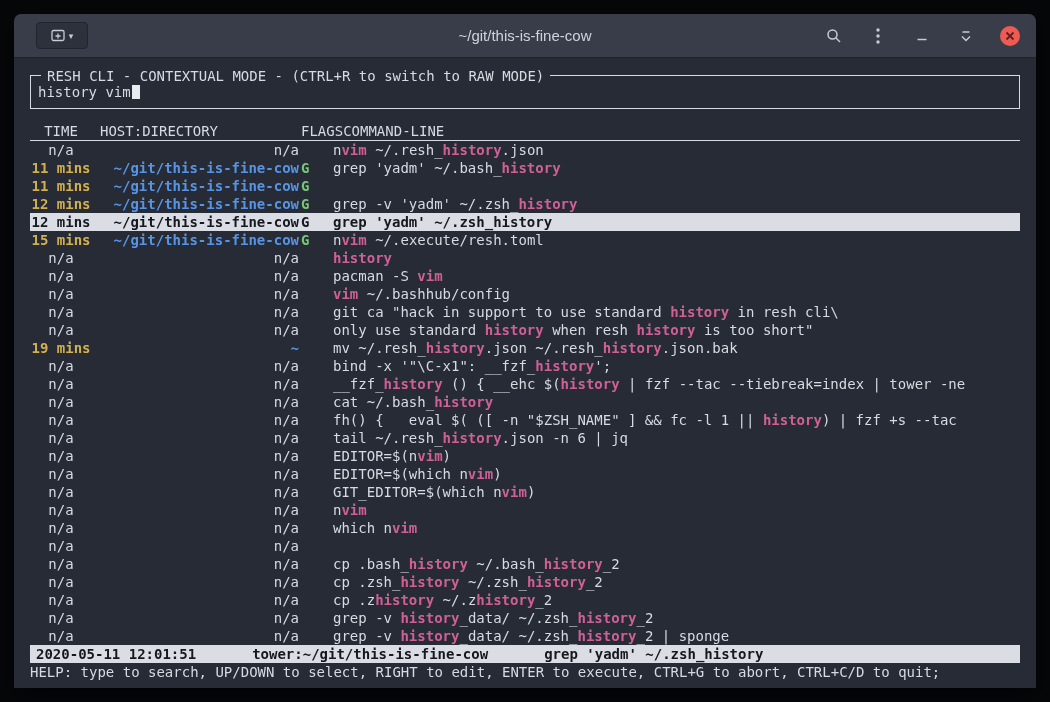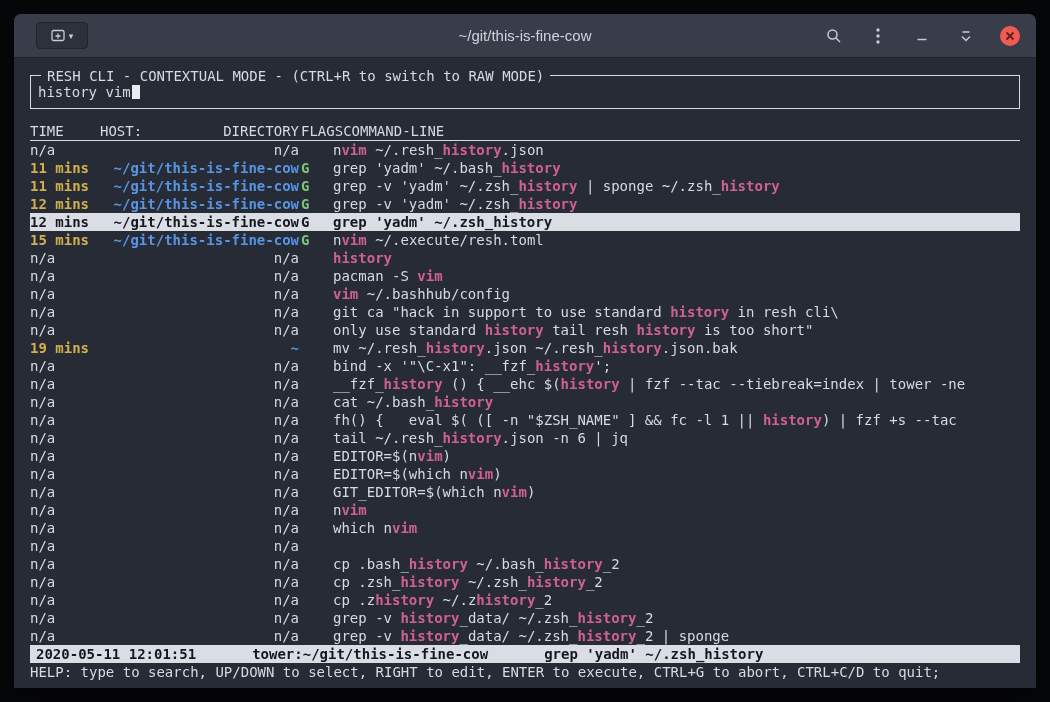--- a/index.html
+++ b/index.html
@@ -26,27 +26,27 @@
   
   .terminal{height:630px;background:var(--bg);color:var(--fg);
     font:14px/18px "DejaVu Sans Mono",monospace;padding:8px 16px 12px;position:relative}
   .searchbox{position:relative;border:1px solid var(--fg);height:34px;margin-top:9px}
   .sb-title{position:absolute;top:-9px;left:10px;background:var(--bg);padding:0 6px;white-space:pre}
   .sb-input{padding:7px 7px;white-space:pre}
   .cursor{display:inline-block;width:8px;height:15px;background:#e8ebf0;vertical-align:-2px;margin-left:1px}
   
   .thead{display:flex;height:19px;border-bottom:1px solid var(--fg);margin-top:13px;white-space:pre}
   .hrow{display:flex;height:18px;white-space:pre;overflow:hidden}
-  .col-time{flex:0 0 62px;text-align:left;color:var(--time);font-weight:bold}
+  .col-time{flex:0 0 62px;text-align:center;color:var(--time);font-weight:bold}
   .col-host{flex:0 0 199px;text-align:right;margin-left:8px;color:var(--dir);font-weight:bold}
   .col-flags{flex:0 0 34px;padding-left:2px;color:var(--flag);font-weight:bold}
   .col-cmd{flex:1 1 auto;overflow:hidden;color:var(--fg)}
   .col-time.na,.col-host.na{color:var(--fg);font-weight:normal}
   .thead .col-time,.thead .col-flags,.thead .col-cmd{color:var(--fg);font-weight:normal}
-  .hosthdr{display:flex;justify-content:space-between;color:var(--fg);font-weight:normal}
+  .hosthdr{display:flex;justify-content:flex-start;color:var(--fg);font-weight:normal}
   .match{color:var(--match);font-weight:bold}
   .hrow.selected{background:var(--sel_bg)}
   .hrow.selected span{color:var(--sel_fg)!important;font-weight:bold}
   .rows{padding:0}
   
   .statusbar{height:18px;background:var(--sel_bg);color:var(--sel_fg);font-weight:bold;
     display:flex;white-space:pre}
   .st-date{margin-left:6px}
   .st-loc{margin-left:56px}
   .st-cmd{margin-left:56px}
@@ -112,29 +112,29 @@
     <div class="thead">
       <span class="col-time">TIME</span>
       <span class="col-host hosthdr"><span>HOST:</span><span>DIRECTORY</span></span>
       <span class="col-flags">FLAGS</span>
       <span class="col-cmd">COMMAND-LINE</span>
     </div>
 
     <div class="rows">
         <div class="hrow"><span class="col-time na">n/a</span><span class="col-host na">n/a</span><span class="col-flags"></span><span class="col-cmd"><span>n</span><span class="match">vim</span><span> ~/.resh_</span><span class="match">history</span><span>.json</span></span></div>
         <div class="hrow"><span class="col-time">11 mins</span><span class="col-host">~/git/this-is-fine-cow</span><span class="col-flags">G</span><span class="col-cmd"><span>grep 'yadm' ~/.bash_</span><span class="match">history</span></span></div>
-        <div class="hrow"><span class="col-time">11 mins</span><span class="col-host">~/git/this-is-fine-cow</span><span class="col-flags">G</span><span class="col-cmd"><span>grep -v 'yadm' ~/.zsh_</span><span class="match">history</span><span> | sponge ~/.zsh_</span><span class="match">history</span></span></div>
+        <div class="hrow"><span class="col-time">11 mins</span><span class="col-host">~/git/this-is-fine-cow</span><span class="col-flags">G</span></div>
         <div class="hrow"><span class="col-time">12 mins</span><span class="col-host">~/git/this-is-fine-cow</span><span class="col-flags">G</span><span class="col-cmd"><span>grep -v 'yadm' ~/.zsh_</span><span class="match">history</span></span></div>
         <div class="hrow selected"><span class="col-time">12 mins</span><span class="col-host">~/git/this-is-fine-cow</span><span class="col-flags">G</span><span class="col-cmd"><span>grep 'yadm' ~/.zsh_</span><span class="match">history</span></span></div>
         <div class="hrow"><span class="col-time">15 mins</span><span class="col-host">~/git/this-is-fine-cow</span><span class="col-flags">G</span><span class="col-cmd"><span>n</span><span class="match">vim</span><span> ~/.execute/resh.toml</span></span></div>
         <div class="hrow"><span class="col-time na">n/a</span><span class="col-host na">n/a</span><span class="col-flags"></span><span class="col-cmd"><span class="match">history</span></span></div>
         <div class="hrow"><span class="col-time na">n/a</span><span class="col-host na">n/a</span><span class="col-flags"></span><span class="col-cmd"><span>pacman -S </span><span class="match">vim</span></span></div>
         <div class="hrow"><span class="col-time na">n/a</span><span class="col-host na">n/a</span><span class="col-flags"></span><span class="col-cmd"><span class="match">vim</span><span> ~/.bashhub/config</span></span></div>
         <div class="hrow"><span class="col-time na">n/a</span><span class="col-host na">n/a</span><span class="col-flags"></span><span class="col-cmd"><span>git ca "hack in support to use standard </span><span class="match">history</span><span> in resh cli\</span></span></div>
-        <div class="hrow"><span class="col-time na">n/a</span><span class="col-host na">n/a</span><span class="col-flags"></span><span class="col-cmd"><span>only use standard </span><span class="match">history</span><span> tail resh </span><span class="match">history</span><span> is too short"</span></span></div>
+        <div class="hrow"><span class="col-time na">n/a</span><span class="col-host na">n/a</span><span class="col-flags"></span><span class="col-cmd"><span>only use standard </span><span class="match">history</span><span> when resh </span><span class="match">history</span><span> is too short"</span></span></div>
         <div class="hrow"><span class="col-time">19 mins</span><span class="col-host">~</span><span class="col-flags"></span><span class="col-cmd"><span>mv ~/.resh_</span><span class="match">history</span><span>.json ~/.resh_</span><span class="match">history</span><span>.json.bak</span></span></div>
         <div class="hrow"><span class="col-time na">n/a</span><span class="col-host na">n/a</span><span class="col-flags"></span><span class="col-cmd"><span>bind -x '"\C-x1": __fzf_</span><span class="match">history</span><span>';</span></span></div>
         <div class="hrow"><span class="col-time na">n/a</span><span class="col-host na">n/a</span><span class="col-flags"></span><span class="col-cmd"><span>__fzf_</span><span class="match">history</span><span> () { __ehc $(</span><span class="match">history</span><span> | fzf --tac --tiebreak=index | tower -ne</span></span></div>
         <div class="hrow"><span class="col-time na">n/a</span><span class="col-host na">n/a</span><span class="col-flags"></span><span class="col-cmd"><span>cat ~/.bash_</span><span class="match">history</span></span></div>
         <div class="hrow"><span class="col-time na">n/a</span><span class="col-host na">n/a</span><span class="col-flags"></span><span class="col-cmd"><span>fh() {   eval $( ([ -n "$ZSH_NAME" ] &amp;&amp; fc -l 1 || </span><span class="match">history</span><span>) | fzf +s --tac</span></span></div>
         <div class="hrow"><span class="col-time na">n/a</span><span class="col-host na">n/a</span><span class="col-flags"></span><span class="col-cmd"><span>tail ~/.resh_</span><span class="match">history</span><span>.json -n 6 | jq</span></span></div>
         <div class="hrow"><span class="col-time na">n/a</span><span class="col-host na">n/a</span><span class="col-flags"></span><span class="col-cmd"><span>EDITOR=$(n</span><span class="match">vim</span><span>)</span></span></div>
         <div class="hrow"><span class="col-time na">n/a</span><span class="col-host na">n/a</span><span class="col-flags"></span><span class="col-cmd"><span>EDITOR=$(which n</span><span class="match">vim</span><span>)</span></span></div>
         <div class="hrow"><span class="col-time na">n/a</span><span class="col-host na">n/a</span><span class="col-flags"></span><span class="col-cmd"><span>GIT_EDITOR=$(which n</span><span class="match">vim</span><span>)</span></span></div>
         <div class="hrow"><span class="col-time na">n/a</span><span class="col-host na">n/a</span><span class="col-flags"></span><span class="col-cmd"><span>n</span><span class="match">vim</span></span></div>

